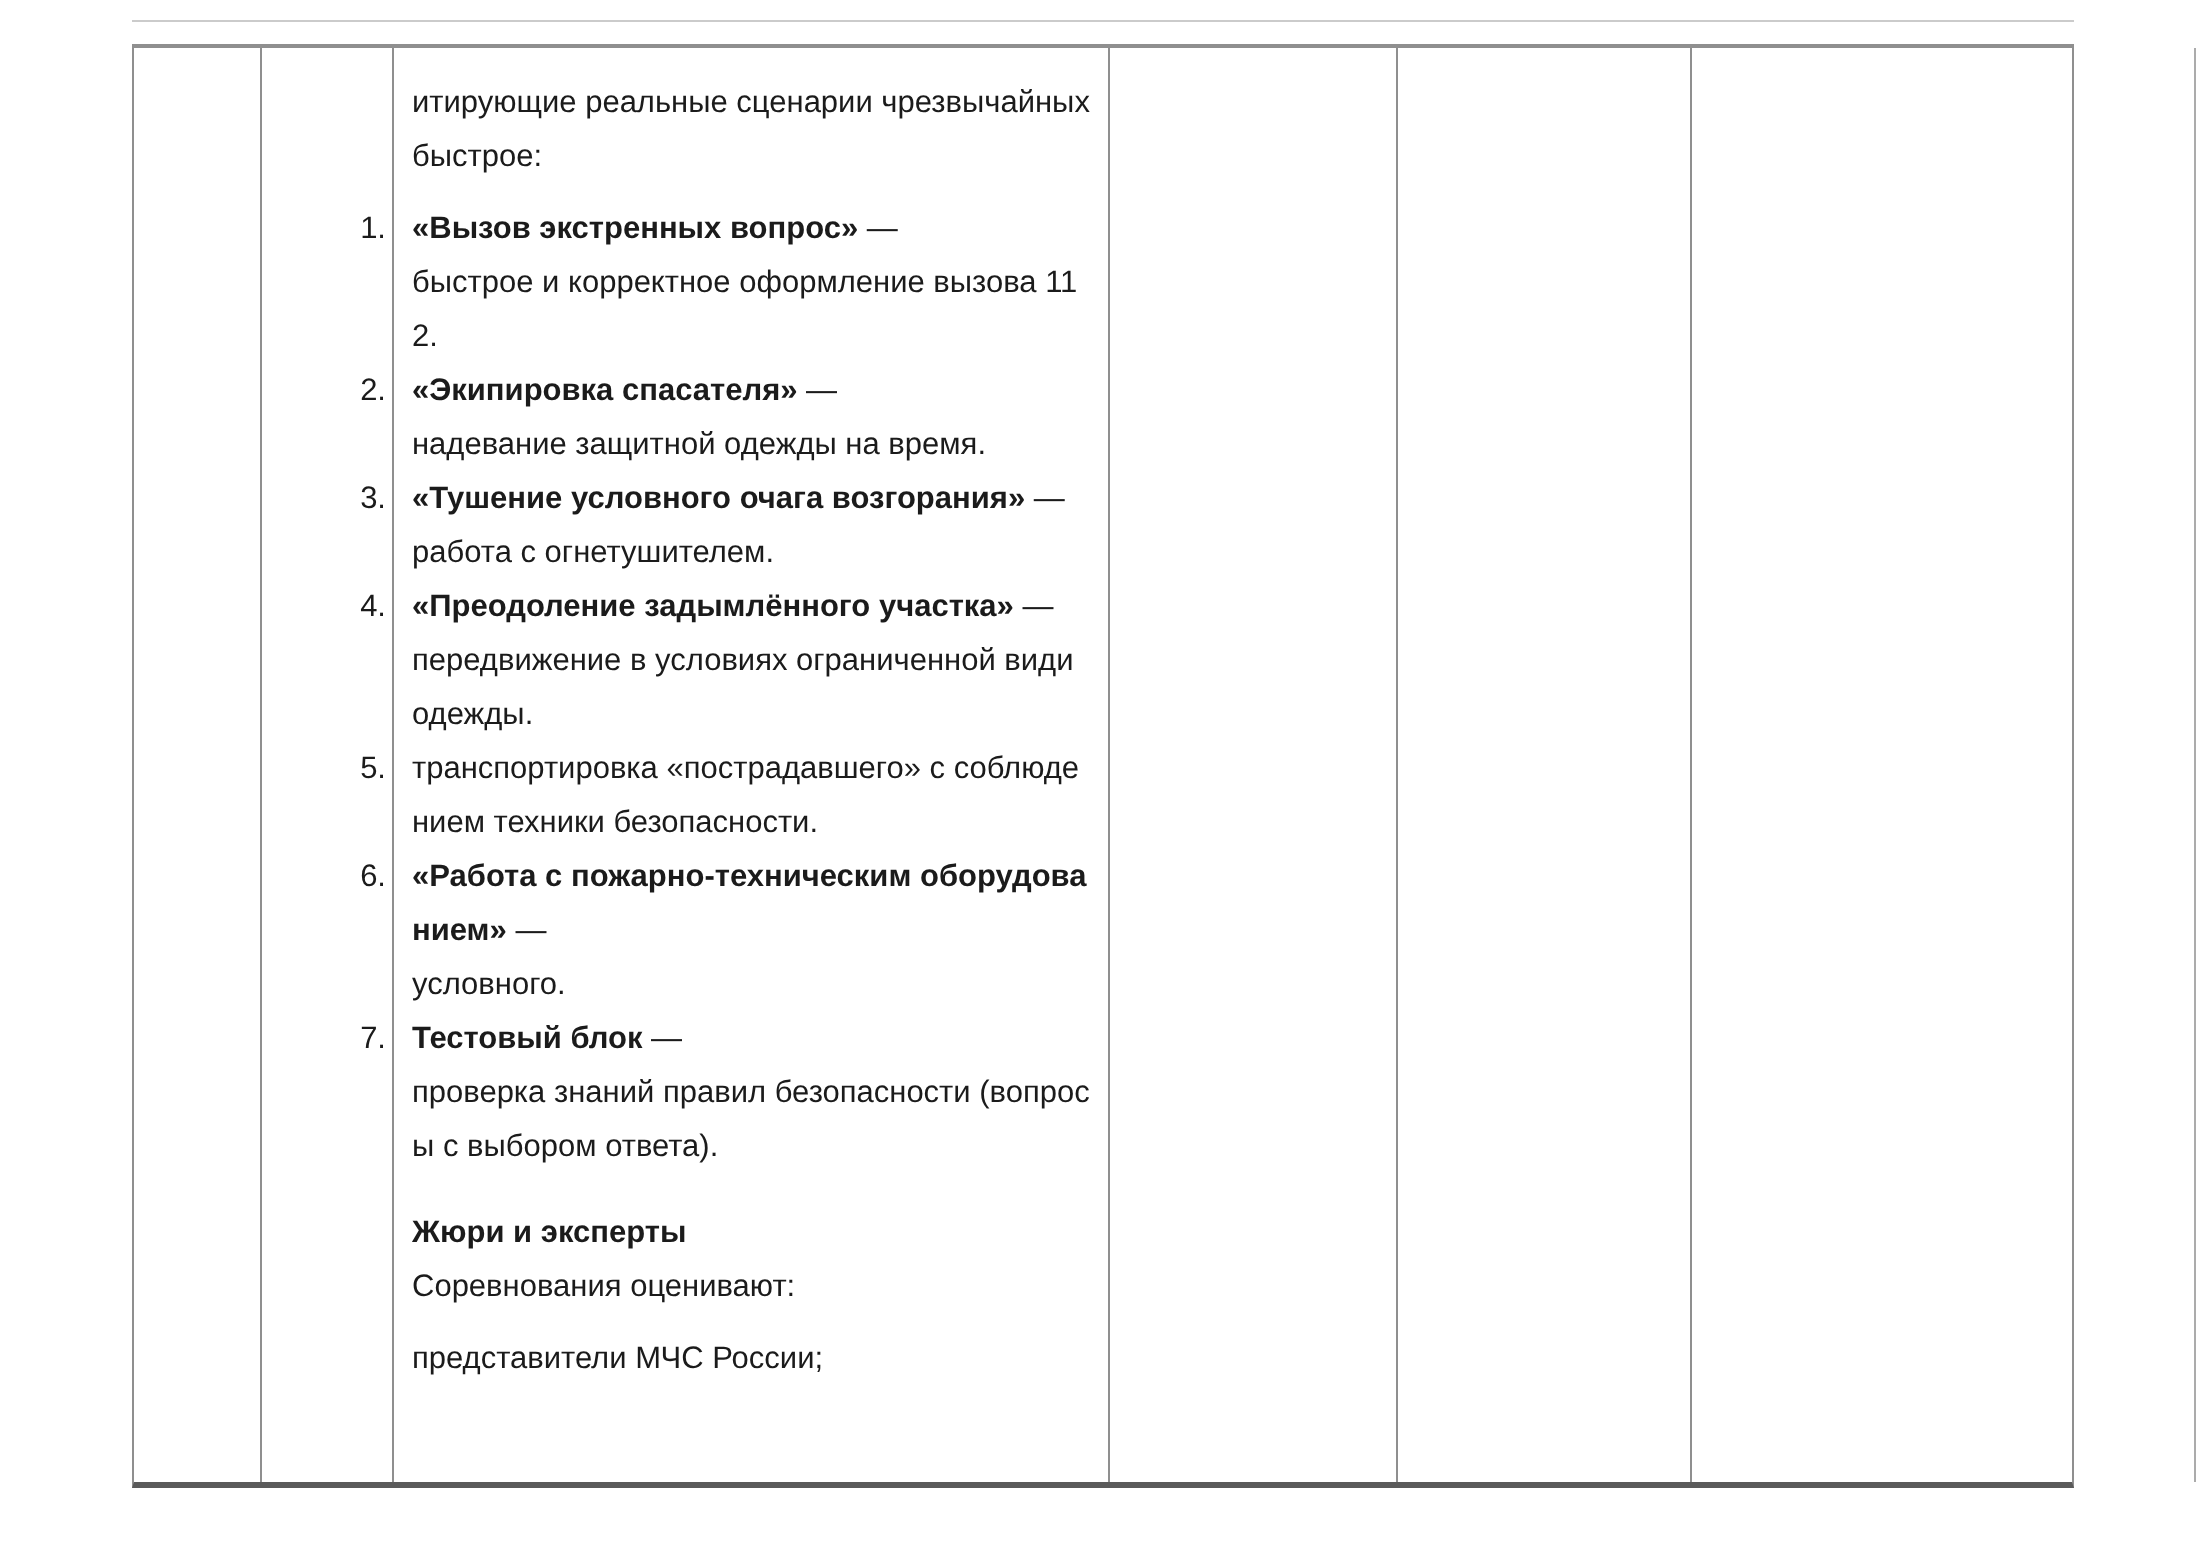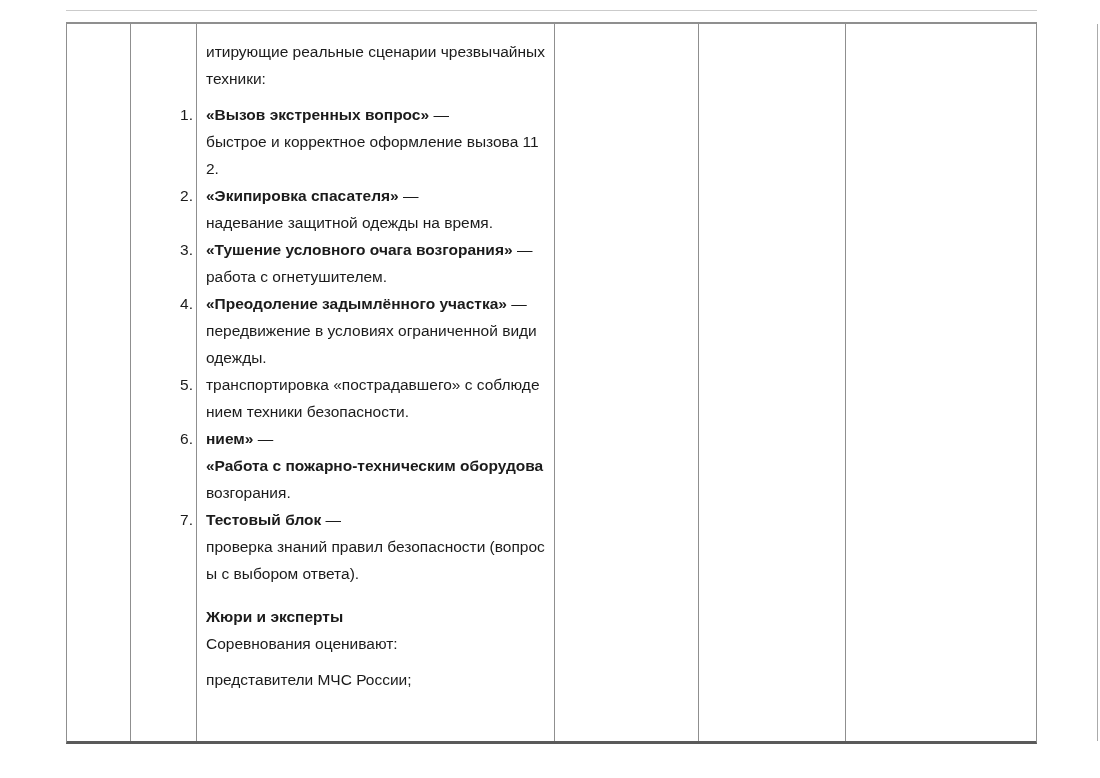--- a/index.html
+++ b/index.html
@@ -48,21 +48,21 @@
 
   <div class="table">
     <div class="vline v1"></div>
     <div class="vline v2"></div>
     <div class="vline v3"></div>
     <div class="vline v4"></div>
     <div class="vline v5"></div>
     <div class="cell-main">
         <div class="para">
           <div class="line"><span>итирующие реальные сценарии чрезвычайных</span></div>
-          <div class="line"><span>техники:</span></div>
+          <div class="line"><span>быстрое:</span></div>
         </div>
         <div class="list">
           <div class="item">
             <span class="num">1.</span>
             <div class="line"><span class="b">«Вызов экстренных вопрос»</span><span> —</span></div>
             <div class="line"><span>быстрое и корректное оформление вызова 11</span></div>
             <div class="line"><span>2.</span></div>
           </div>
           <div class="item">
             <span class="num">2.</span>
@@ -80,23 +80,23 @@
             <div class="line"><span>передвижение в условиях ограниченной види</span></div>
             <div class="line"><span>одежды.</span></div>
           </div>
           <div class="item">
             <span class="num">5.</span>
             <div class="line"><span>транспортировка «пострадавшего» с соблюде</span></div>
             <div class="line"><span>нием техники безопасности.</span></div>
           </div>
           <div class="item">
             <span class="num">6.</span>
+            <div class="line"><span class="b">«Работа с пожарно-техническим оборудова</span></div>
             <div class="line"><span class="b">нием»</span><span> —</span></div>
-            <div class="line"><span class="b">«Работа с пожарно-техническим оборудова</span></div>
-            <div class="line"><span>возгорания.</span></div>
+            <div class="line"><span>условного.</span></div>
           </div>
           <div class="item">
             <span class="num">7.</span>
             <div class="line"><span class="b">Тестовый блок</span><span> —</span></div>
             <div class="line"><span>проверка знаний правил безопасности (вопрос</span></div>
             <div class="line"><span>ы с выбором ответа).</span></div>
           </div>
         </div>
         <div class="para">
           <div class="line"><span class="b">Жюри и эксперты</span></div>

